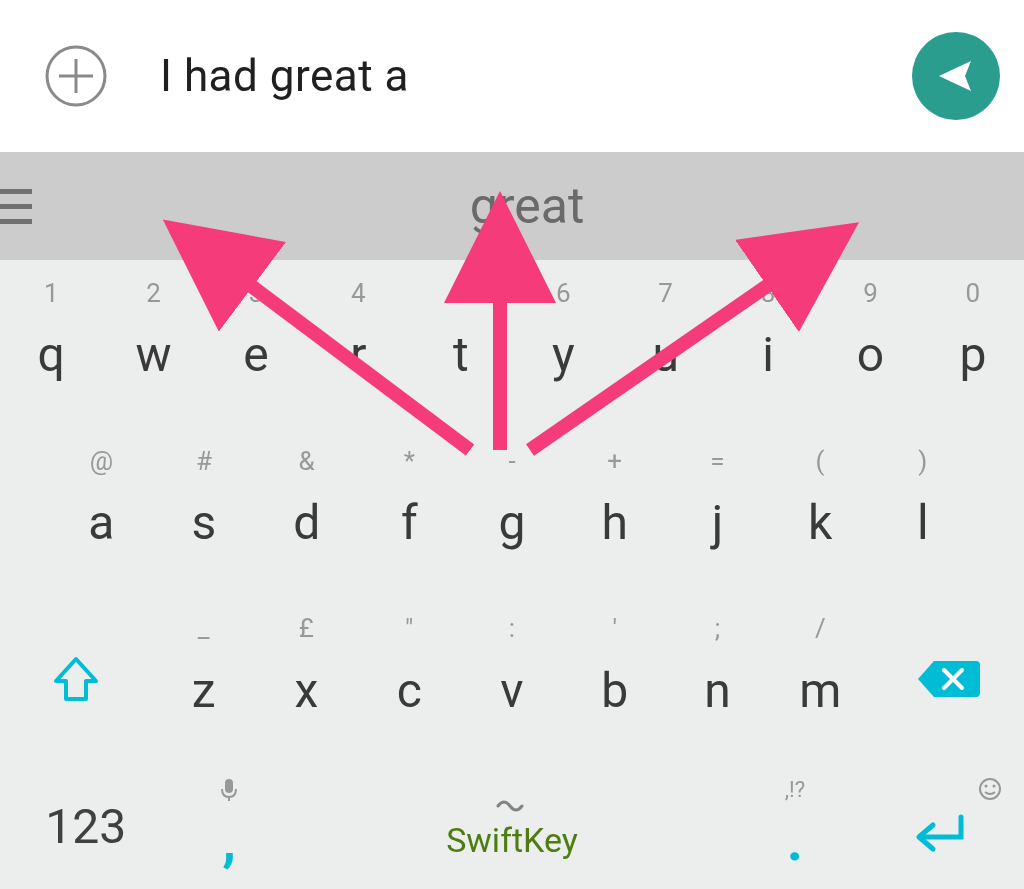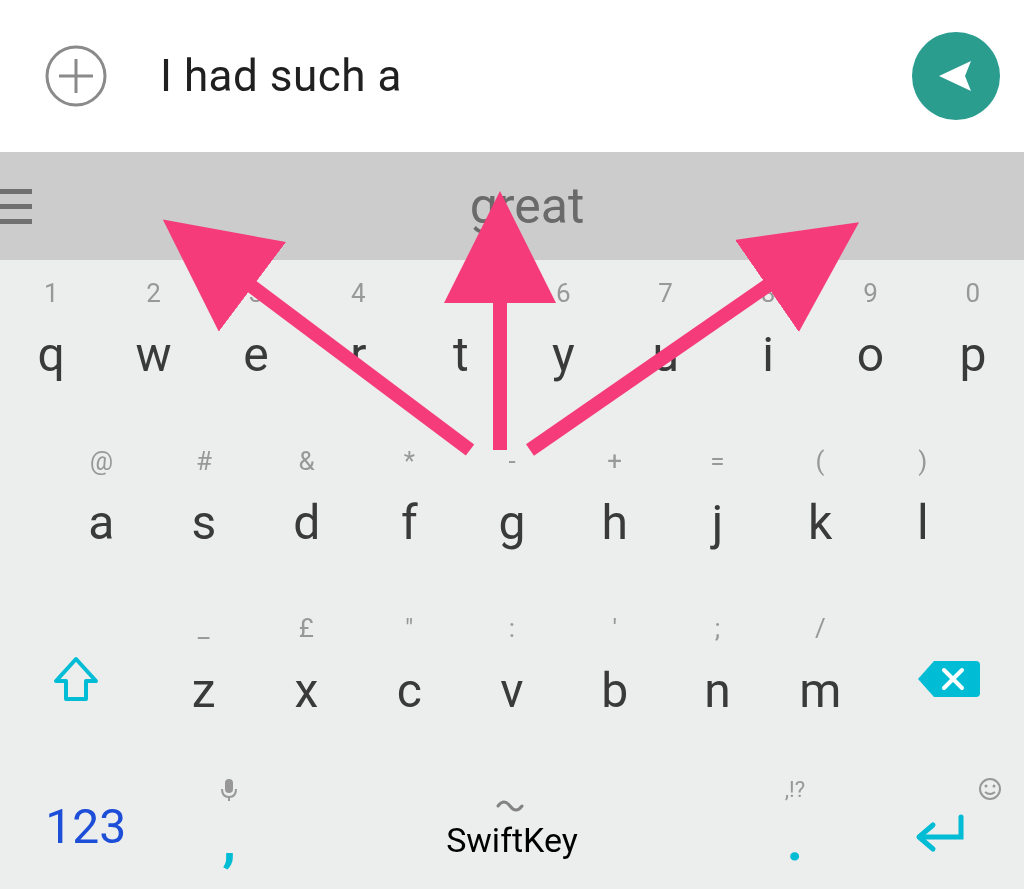--- a/index.html
+++ b/index.html
@@ -125,39 +125,39 @@
     .row3 .key.letter { flex: 1; }
     .key.shift, .key.backspace {
       flex: 1.5;
       display: flex;
       align-items: center;
       justify-content: center;
     }
     .row4 { height: 126px; flex: 0 0 126px; }
     .key.numeric {
       flex: 1.5;
-      color: #1d4ed8;
+      color: #404040;
       font-size: 48px;
       display: flex;
       align-items: center;
       justify-content: center;
       font-weight: 400;
     }
     .key.mic, .key.comma, .key.period, .key.punc, .key.emoji {
       flex: 1;
       display: flex;
       align-items: center;
       justify-content: center;
     }
     .key.spacebar {
       flex: 4;
       display: flex;
       align-items: center;
       justify-content: center;
-      color: #000000;
+      color: #4d7c0f;
       font-size: 34px;
     }
     .key.enter {
       flex: 1.5;
       display: flex;
       align-items: center;
       justify-content: center;
     }
     .key.comma .key-main-punc, .key.period .key-main-punc {
       color: #00bcd4;
@@ -186,21 +186,21 @@
 <body>
 
 <div class="input-bar">
   <div class="plus-icon">
     <svg width="62" height="62" viewBox="0 0 62 62">
       <circle cx="31" cy="31" r="29" fill="none" stroke="#8a8a8a" stroke-width="3"></circle>
       <line x1="31" y1="14" x2="31" y2="48" stroke="#8a8a8a" stroke-width="3"></line>
       <line x1="14" y1="31" x2="48" y2="31" stroke="#8a8a8a" stroke-width="3"></line>
     </svg>
   </div>
-  <div class="input-text">I had such a</div>
+  <div class="input-text">I had great a</div>
   <div class="send-button">
     <svg width="42" height="42" viewBox="0 0 42 42">
       <path d="M4 21 L36 6 L30 21 L36 36 Z" fill="#ffffff"></path>
     </svg>
   </div>
 </div>
 
 <div class="suggestion-bar">
   <div class="hamburger">
     <div class="hamburger-line"></div>

